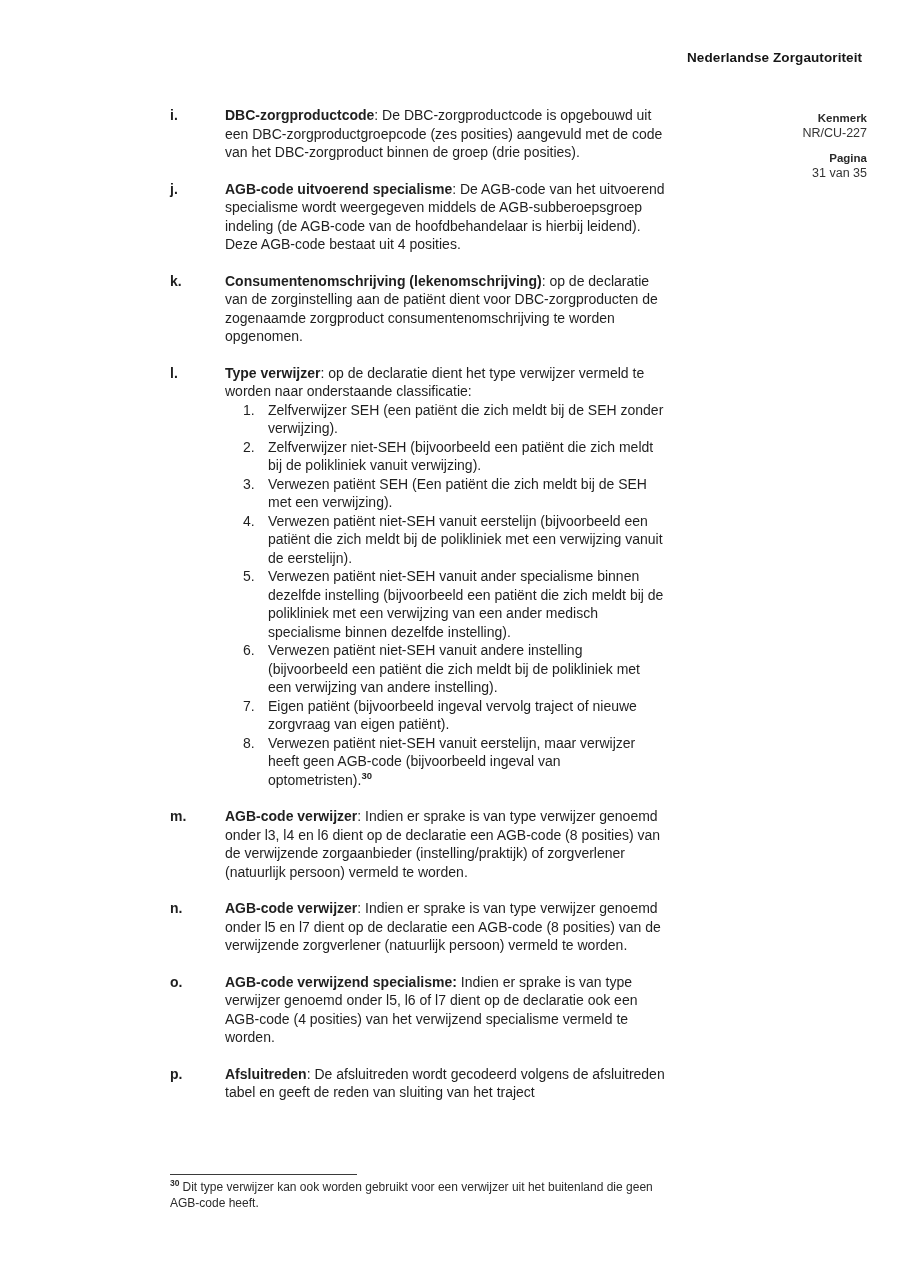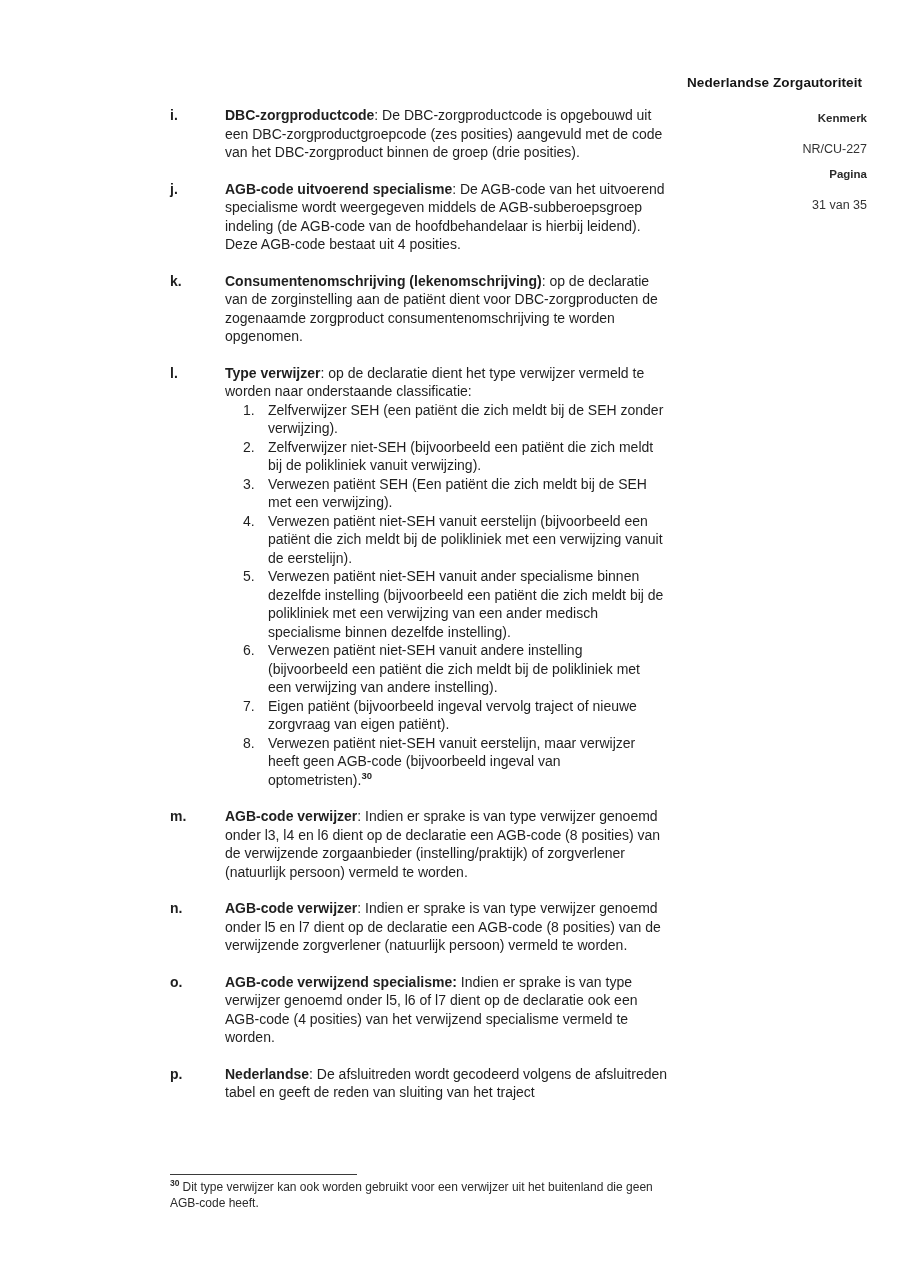--- a/index.html
+++ b/index.html
@@ -7,28 +7,28 @@
   body {
     width: 900px; height: 1273px;
     font-family: "Liberation Sans", "DejaVu Sans", sans-serif;
     color: #1f1f1f;
     position: relative;
     overflow: hidden;
   }
   .page { position: absolute; inset: 0; background: #ffffff; }
 
   .brand {
-    position: absolute; left: 687px; top: 75px;
+    position: absolute; left: 687px; top: 50px;
     font-size: 13.5px; font-weight: bold; color: #161616;
     letter-spacing: 0.1px; white-space: nowrap;
   }
 
   .sidebar { position: absolute; left: 687px; top: 112px; width: 180px; text-align: right; }
   .sidebar .label { font-size: 11.5px; font-weight: bold; color: #2a2a2a; }
-  .sidebar .value { font-size: 12.5px; color: #333; margin-top: 18px; }
+  .sidebar .value { font-size: 12.5px; color: #333; margin-top: 2px; }
   .sidebar .group + .group { margin-top: 12px; }
 
   .content { position: absolute; left: 170px; top: 106px; width: 500px; }
 
   .item { display: grid; grid-template-columns: 55px 1fr; margin-bottom: 18px; }
   .item-letter { font-weight: bold; font-size: 14px; line-height: 18.5px; }
   .item-body { font-size: 14px; line-height: 18.5px; width: 443px; }
   .item-term { font-weight: bold; }
 
   .sublist { margin-top: 0; }
@@ -133,21 +133,21 @@
       <div class="item-body"><span class="item-term">AGB-code verwijzer</span><span>: Indien er sprake is van type verwijzer genoemd onder l5 en l7 dient op de declaratie een AGB-code (8 posities) van de verwijzende zorgverlener (natuurlijk persoon) vermeld te worden.</span></div>
     </div>
 
     <div class="item">
       <div class="item-letter">o.</div>
       <div class="item-body"><span class="item-term">AGB-code verwijzend specialisme:</span><span> Indien er sprake is van type verwijzer genoemd onder l5, l6 of l7 dient op de declaratie ook een AGB-code (4 posities) van het verwijzend specialisme vermeld te worden.</span></div>
     </div>
 
     <div class="item">
       <div class="item-letter">p.</div>
-      <div class="item-body"><span class="item-term">Nederlandse</span><span>: De afsluitreden wordt gecodeerd volgens de afsluitreden tabel en geeft de reden van sluiting van het traject</span></div>
+      <div class="item-body"><span class="item-term">Afsluitreden</span><span>: De afsluitreden wordt gecodeerd volgens de afsluitreden tabel en geeft de reden van sluiting van het traject</span></div>
     </div>
 
   </div>
 
   <div class="footnote-rule"></div>
   <div class="footnote"><sup>30</sup><span>Dit type verwijzer kan ook worden gebruikt voor een verwijzer uit het buitenland die geen AGB-code heeft.</span></div>
 
 </div>
 
 </body></html>

